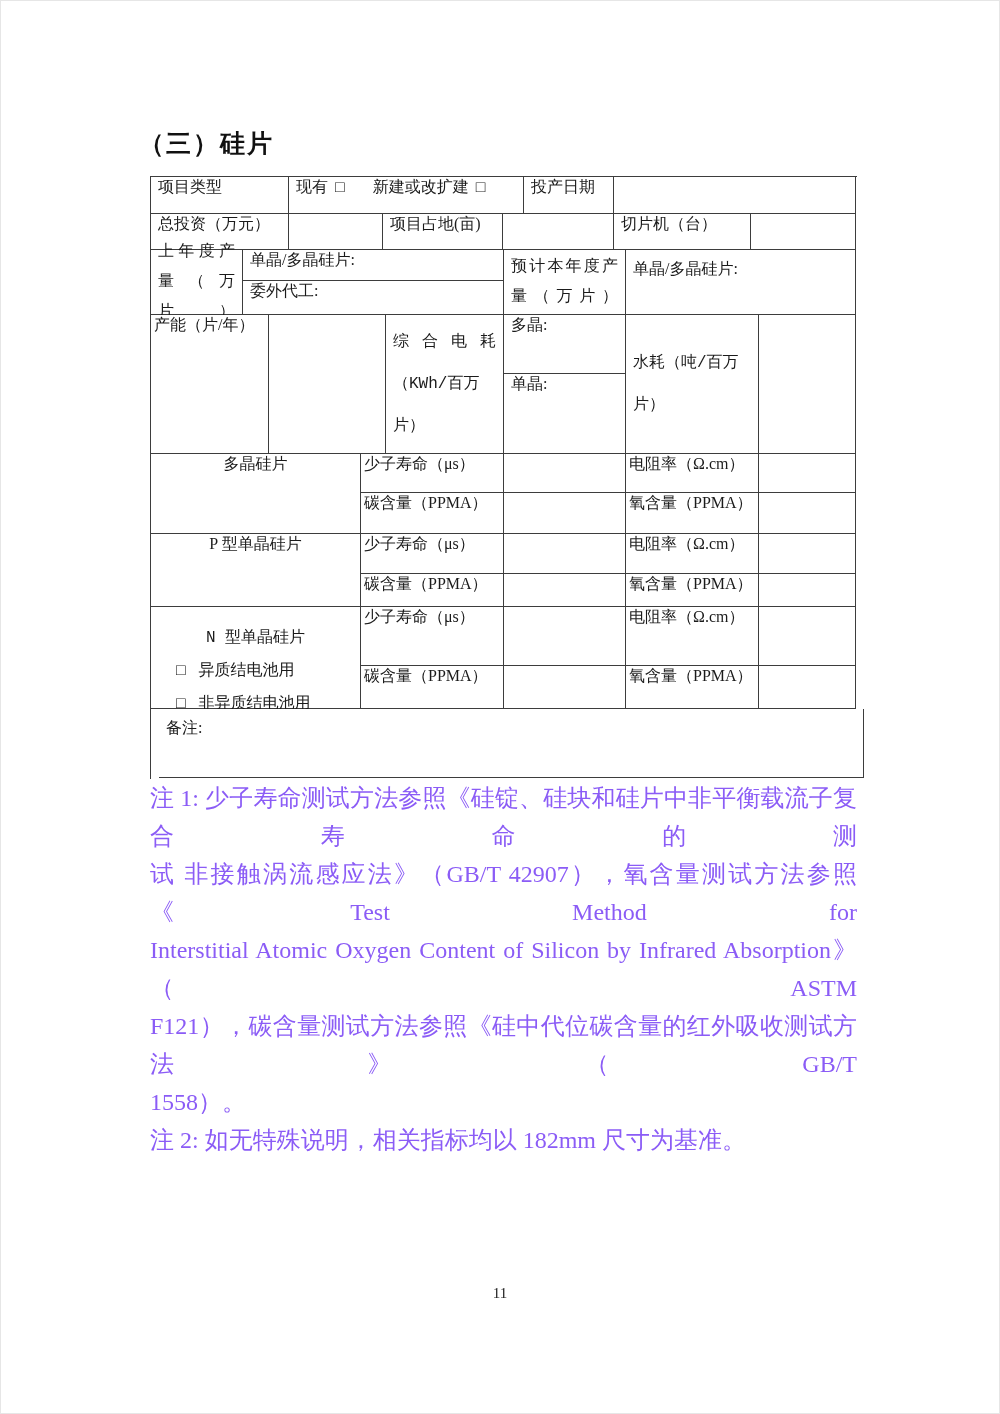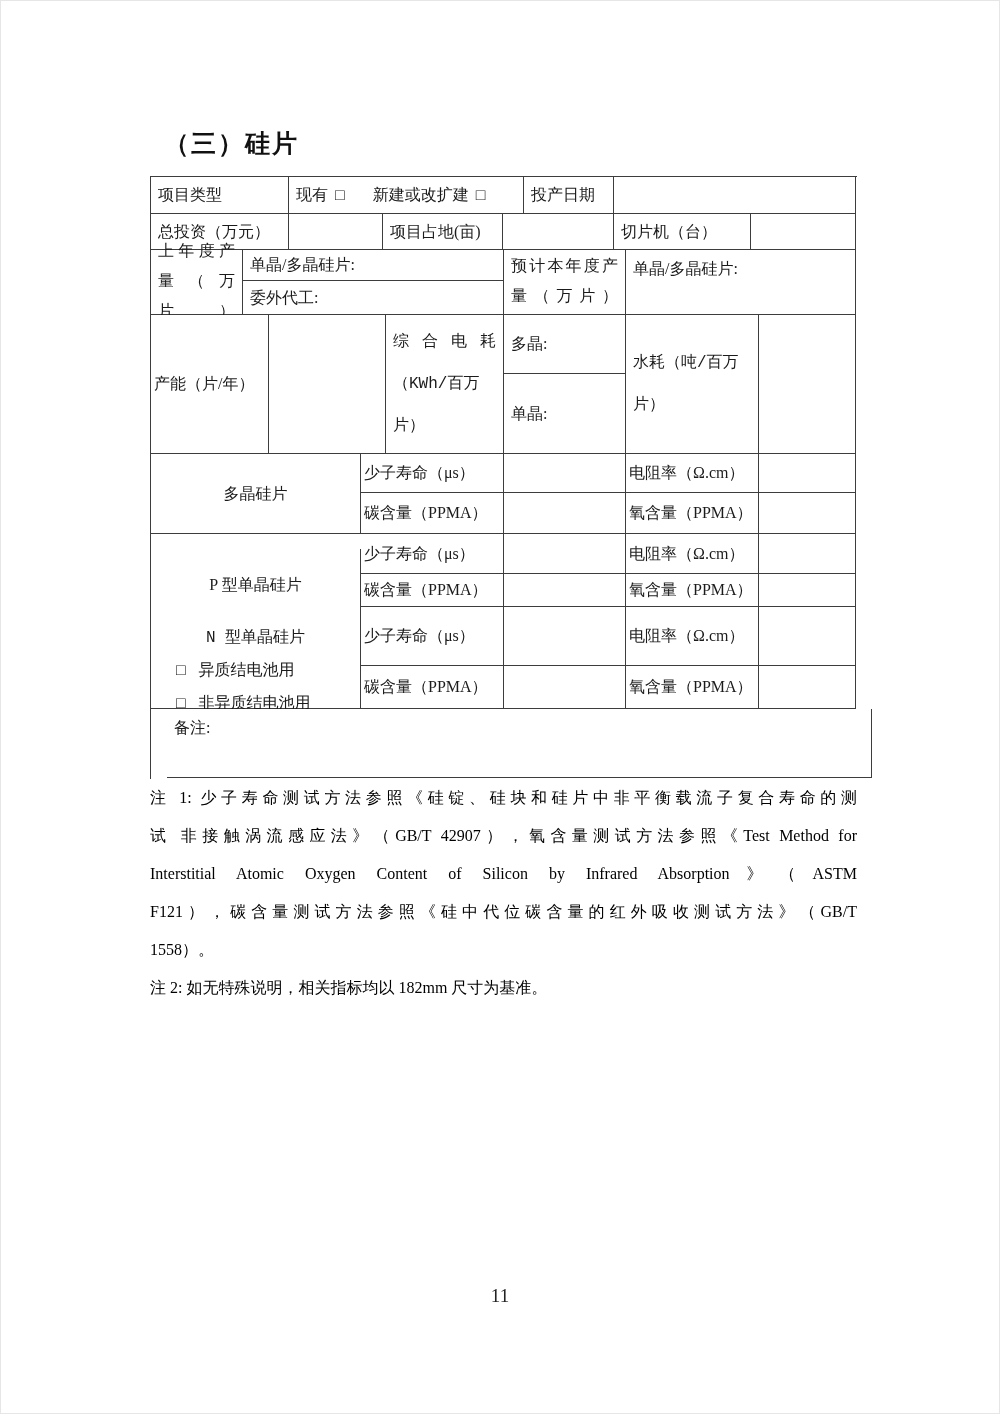--- a/index.html
+++ b/index.html
@@ -3,54 +3,54 @@
 <meta charset="utf-8">
 <style>
   html,body{margin:0;padding:0;}
   body{
     width:1000px;height:1414px;position:relative;background:#ffffff;
     font-family:"Liberation Serif","DejaVu Serif",serif;color:#1b1b1b;
     overflow:hidden;
   }
   .page-edge{position:absolute;inset:0;border:1px solid #e6e6e6;pointer-events:none;}
   .page-title{
-    position:absolute;left:164px;top:127px;font-size:25px;font-weight:bold;
+    position:absolute;left:139px;top:127px;font-size:25px;font-weight:bold;
     letter-spacing:2px;color:#111;
   }
   .form-table{
     position:absolute;left:150px;top:176px;width:706px;height:602px;
     border-top:1px solid #3d3d3d;border-left:1px solid #3d3d3d;
     font-size:16px;line-height:1.25;
   }
   .cell{
     position:absolute;box-sizing:border-box;
     border-right:1px solid #3d3d3d;border-bottom:1px solid #3d3d3d;
-    display:flex;align-items:center;padding:0 7px;background:#fff;
+    display:flex;align-items:flex-start;padding:0 7px;background:#fff;
   }
   .cell.col{flex-direction:column;justify-content:center;align-items:stretch;}
   .cell.center{justify-content:center;padding:0 2px;}
   .cell.topleft{align-items:flex-start;padding-top:9px;}
   .cell.tight{padding:0 3px;}
   .ln{display:block;width:100%;font-family:Liberation Mono, monospace;}
   .jl{text-align:justify;text-align-last:justify;}
   .ctr{text-align:center;margin-top:27px;}
   .lh30 .ln{line-height:30px;}
   .lh42 .ln{line-height:42px;}
   .lh33 .ln{line-height:33px;}
   .indent{padding-left:18px;box-sizing:border-box;}
   .cb{margin-left:7px;}
   .cbr{margin-right:13px;}
   .optgap{display:inline-block;width:28px;}
   .notes{
     position:absolute;left:150px;top:779px;width:707px;
-    font-size:16px;line-height:38px;color:#000000;
+    font-size:24px;line-height:38px;color:#8b5cf6;
   }
   .page-num{
     position:absolute;left:0;top:1285px;width:100%;text-align:center;
-    font-size:19px;color:#222;
+    font-size:15px;color:#222;
   }
 </style>
 </head>
 <body>
 
 <div class="page-edge"></div>
 
 <div class="page-title">（三）硅片</div>
 
 <div class="form-table">
@@ -135,21 +135,21 @@
   <div class="cell" style="left:608px;top:277px;width:97px;height:39px"></div>
   <div class="cell tight" style="left:210px;top:316px;width:143px;height:41px">
     <span>碳含量（PPMA）</span>
   </div>
   <div class="cell" style="left:353px;top:316px;width:122px;height:41px"></div>
   <div class="cell tight" style="left:475px;top:316px;width:133px;height:41px">
     <span>氧含量（PPMA）</span>
   </div>
   <div class="cell" style="left:608px;top:316px;width:97px;height:41px"></div>
 
-  <div class="cell center" style="left:0;top:372px;width:210px;height:73px">
+  <div class="cell center" style="left:0;top:357px;width:210px;height:73px">
     <span>P 型单晶硅片</span>
   </div>
   <div class="cell tight" style="left:210px;top:357px;width:143px;height:40px">
     <span>少子寿命（μs）</span>
   </div>
   <div class="cell" style="left:353px;top:357px;width:122px;height:40px"></div>
   <div class="cell tight" style="left:475px;top:357px;width:133px;height:40px">
     <span>电阻率（Ω.cm）</span>
   </div>
   <div class="cell" style="left:608px;top:357px;width:97px;height:40px"></div>
@@ -177,21 +177,21 @@
   <div class="cell" style="left:608px;top:430px;width:97px;height:59px"></div>
   <div class="cell tight" style="left:210px;top:489px;width:143px;height:43px">
     <span>碳含量（PPMA）</span>
   </div>
   <div class="cell" style="left:353px;top:489px;width:122px;height:43px"></div>
   <div class="cell tight" style="left:475px;top:489px;width:133px;height:43px">
     <span>氧含量（PPMA）</span>
   </div>
   <div class="cell" style="left:608px;top:489px;width:97px;height:43px"></div>
 
-  <div class="cell topleft" style="left:16px;top:532px;width:705px;height:69px">
+  <div class="cell topleft" style="left:8px;top:532px;width:705px;height:69px">
     <span>备注:</span>
   </div>
 
 </div>
 
 <div class="notes">
   <div class="jl">注 1: 少子寿命测试方法参照《硅锭、硅块和硅片中非平衡载流子复合寿命的测</div>
   <div class="jl">试 非接触涡流感应法》（GB/T 42907），氧含量测试方法参照《Test Method for</div>
   <div class="jl">Interstitial Atomic Oxygen Content of Silicon by Infrared Absorption》（ASTM</div>
   <div class="jl">F121），碳含量测试方法参照《硅中代位碳含量的红外吸收测试方法》（GB/T</div>

